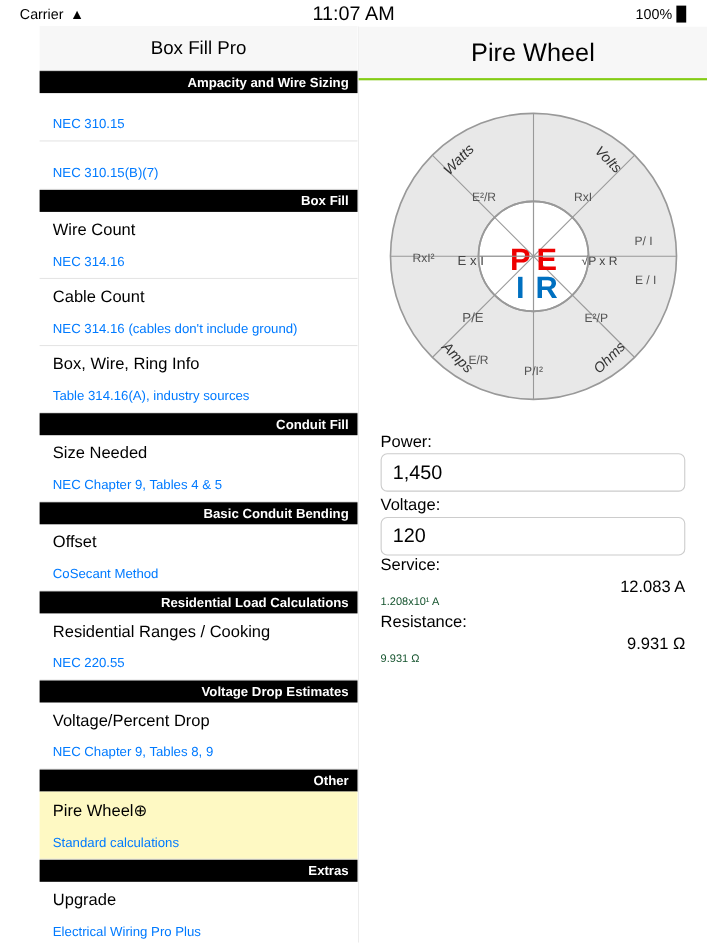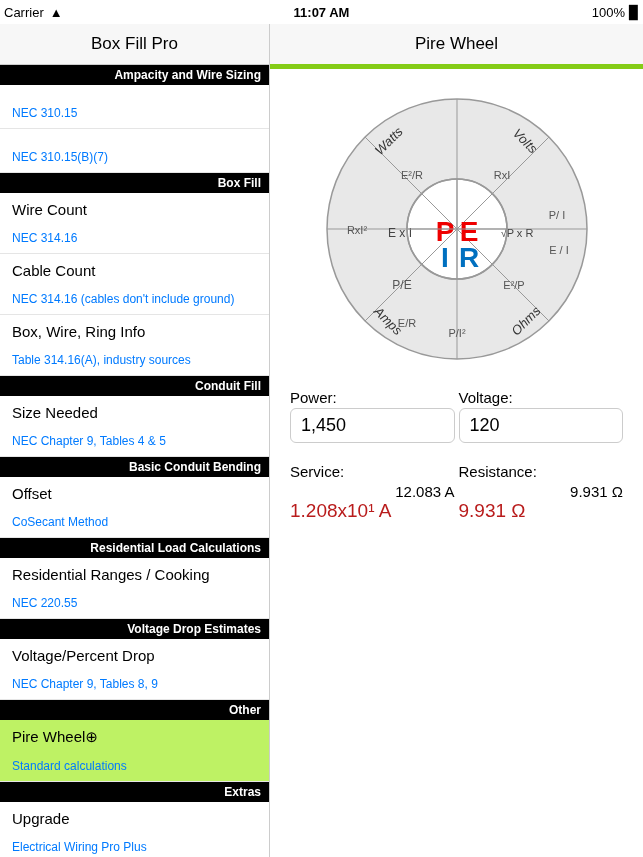--- a/index.html
+++ b/index.html
@@ -1,74 +1,74 @@
 <!DOCTYPE html>
 <html><head>
   <meta charset="utf-8">
   <style>
     * { margin: 0; padding: 0; box-sizing: border-box; }
     body { font-family: -apple-system, BlinkMacSystemFont, 'Helvetica Neue', Arial, sans-serif; background: #fff; width: 643px; height: 857px; overflow: hidden; display: flex; flex-direction: column; }
 
     
     .status-bar {
       display: flex; justify-content: space-between; align-items: center;
-      padding: 4px 4px; font-size: 13px; font-weight: 500; background: #fff; height: 24px;
+      padding: 4px 18px; font-size: 13px; font-weight: 500; background: #fff; height: 24px;
     }
     .status-bar-left { display: flex; align-items: center; gap: 6px; }
-    .status-bar-center { position: absolute; left: 50%; transform: translateX(-50%); font-size: 13px; font-weight: 700; }
+    .status-bar-center { position: absolute; left: 50%; transform: translateX(-50%); font-size: 18px; font-weight: 400; }
     .status-bar-right { display: flex; align-items: center; gap: 4px; font-size: 13px; }
 
     
     .main-container { display: flex; flex: 1; overflow: hidden; }
 
     
-    .sidebar { width: 270px; border-right: 1px solid #ccc; overflow-y: auto; background: #fff; flex-shrink: 0; }
+    .sidebar { width: 326px; border-right: 1px solid #ccc; overflow-y: auto; background: #fff; flex-shrink: 0; padding-left: 36px; }
 
     .sidebar-header {
       text-align: center; padding: 10px; font-size: 17px; font-weight: 500;
       border-bottom: 1px solid #ccc; background: #f7f7f7;
     }
 
     .section-header {
       background: #000; color: #fff; font-size: 12px; font-weight: 600;
       padding: 3px 8px;
       text-align: right;
     }
 
     .menu-item { padding: 8px 12px; border-bottom: 1px solid #e5e5e5; cursor: pointer; }
-    .menu-item.active { background: #bef264; }
+    .menu-item.active { background: #fef9c3; }
     .menu-item .item-title { font-size: 15px; font-weight: 400; color: #000; }
     .menu-item .item-subtitle { font-size: 12px; color: #007aff; margin-top: 13px; }
 
     
     .right-panel { flex: 1; display: flex; flex-direction: column; background: #fff; }
 
     .right-panel-header {
-      text-align: center; padding: 10px; font-size: 17px; font-weight: 500;
-      border-bottom: 5px solid #84cc16; background: #f7f7f7;
+      text-align: center; padding: 10px; font-size: 23px; font-weight: 500;
+      border-bottom: 2px solid #84cc16; background: #f7f7f7;
     }
 
     .pire-wheel-container { display: flex; justify-content: center; align-items: center; padding: 20px 10px 10px; }
 
     
     .wheel-wrapper { position: relative; width: 280px; height: 280px; }
 
     .wheel-svg { width: 280px; height: 280px; }
 
     
     .results-area { padding: 10px 20px; flex: 1; }
-    .results-row { display: flex; gap: 4px; margin-bottom: 20px; }
+    .results-row { display: flex; gap: 4px; margin-bottom: 0; flex-direction: column; }
     .result-group { flex: 1; }
     .result-label { font-size: 15px; font-weight: 500; color: #000; }
     .result-input {
       border: 1px solid #ccc; border-radius: 6px; padding: 6px 10px;
       font-size: 18px; width: 100%; margin-top: 2px; background: #fff;
     }
     .result-value { font-size: 15px; color: #000; margin-top: 3px; text-align: right; }
-    .result-value2 { font-size: 19px; color: #b91c1c; }
+    .result-value2 { font-size: 10px; color: #14532d; }
   </style>
 </head>
 <body>
 
 <div class="status-bar">
   <div class="status-bar-left">
     <span>Carrier</span>
     <span>▲</span>
   </div>
   <div class="status-bar-center">

